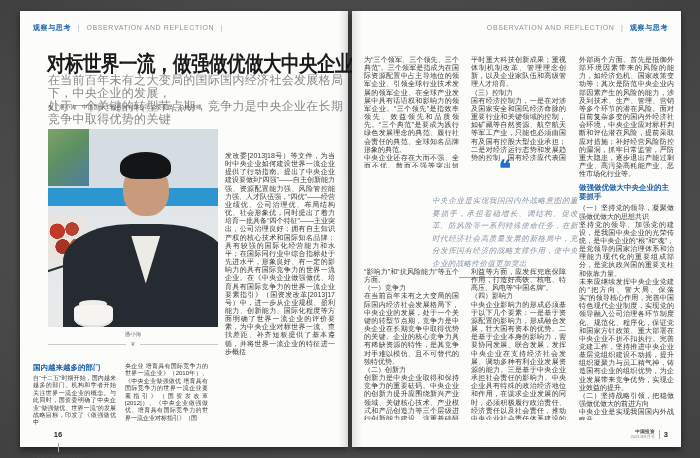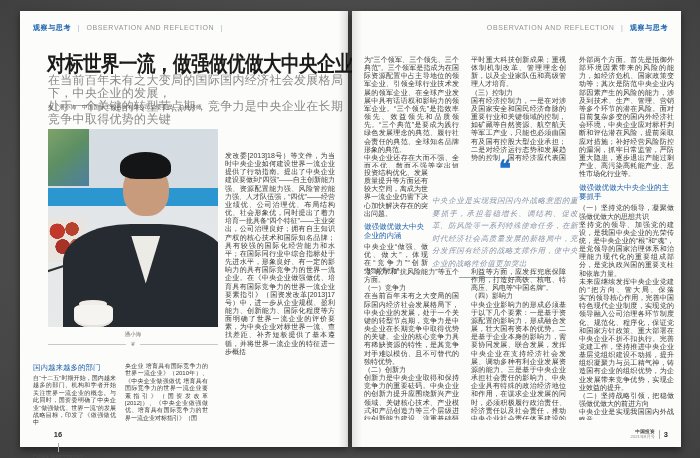--- a/index.html
+++ b/index.html
@@ -62,21 +62,21 @@
 
   .caption{position:absolute;left:28px;top:320px;width:170px;text-align:center;
     font-size:5.5px;color:#6a6a6a;}
   .ornament-row{position:absolute;left:28px;top:330px;width:170px;display:flex;align-items:center;}
   .ornament-row .line{flex:1;border-top:1px solid #c9c9c9;}
   .ornament{font-size:6px;color:#9a9a9a;padding:0 4px;line-height:6px;}
 
   
   .p{font-size:7px;line-height:8.15px;color:#3a3a3a;text-align:justify;white-space:pre-line;}
   .p-sm{font-size:6px;line-height:7.4px;color:#3a3a3a;text-align:justify;white-space:pre-line;}
-  .sec-hd{font-size:7.5px;line-height:9px;font-weight:normal;color:#1a5fa8;}
+  .sec-hd{font-size:7.5px;line-height:9px;font-weight:bold;color:#1a5fa8;}
   .abs{position:absolute;}
 
   
   .lp-sec-hd{left:13px;top:352px;width:85px;}
   .lp-a1{left:13px;top:364px;width:83px;}
   .lp-a2{left:105px;top:352px;width:83px;}
   .lp-b{left:205px;top:141px;width:110px;height:268px;overflow:hidden;}
 
   
   .rp-c1a{left:12px;top:45px;width:95px;height:112px;overflow:hidden;}
@@ -162,25 +162,20 @@
 <div class="page page-right">
   <div class="hd hd-right">
     <span class="hd-en">OBSERVATION AND REFLECTION</span>
     <span class="hd-sep">|</span>
     <span class="hd-zh">观察与思考</span>
   </div>
 
   <div class="abs p rp-c1a">为“三个领军、三个领先、三个典范”。三个领军是指成为在国际资源配置中占主导地位的领军企业、引领全球行业技术发展的领军企业、在全球产业发展中具有话语权和影响力的领军企业。“三个领先”是指效率领先、效益领先和品质领先。“三个典范”是要成为践行绿色发展理念的典范、履行社会责任的典范、全球知名品牌形象的典范。
 中央企业还存在大而不强、全而不优、散而不强等突出短板，盈利能力相对较弱，价值创造能力不强，企业在</div>
 
-  <div class="abs rp-c1mid">
-    <div class="p">投资结构优化、发展质量提升等方面还有较大空间，离成为世界一流企业仍需下决心加快解决存在的突出问题。</div>
-    <div class="sec-hd">做强做优做大中央企业的内涵</div>
-    <div class="p">中央企业“做强、做优、做大”，体现在“竞争力”“创新力”“控制力”</div>
-  </div>
 
   <div class="abs quote">
     <div class="quote-mark">❝</div>
     <div class="quote-text">中央企业是实现我国国内外战略意图的重要抓手，承担着稳增长、调结构、促改革、防风险等一系列特殊使命任务，在新时代经济社会高质量发展的新格局中，充分发挥国有经济的战略支撑作用，使中央企业的战略性价值更加突出</div>
     <div class="quote-rule"></div>
   </div>
 
   <div class="abs p rp-c1b">“影响力”和“抗风险能力”等五个方面。
 （一）竞争力
 在当前百年未有之大变局的国际国内经济社会发展格局下，中央企业的发展，处于一个关键的转型节点期，竞争力是中央企业在长期竞争中取得优势的关键。企业的核心竞争力具有稀缺资源的特性，是其竞争对手难以模仿、且不可替代的独特优势。

